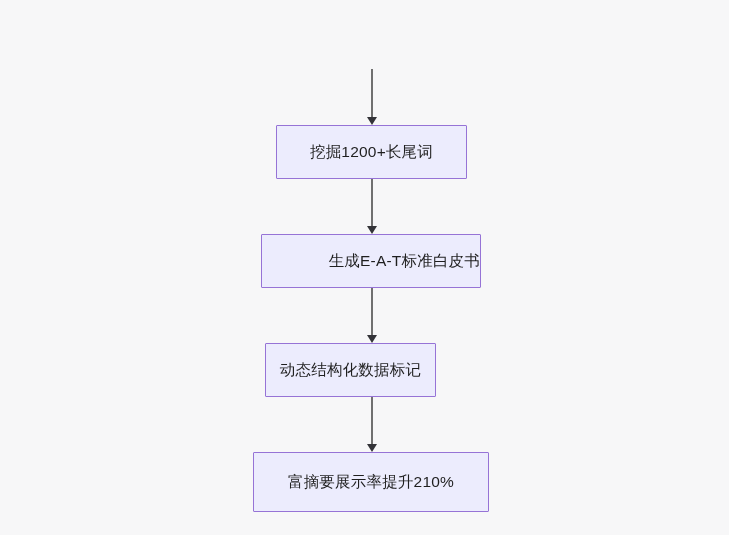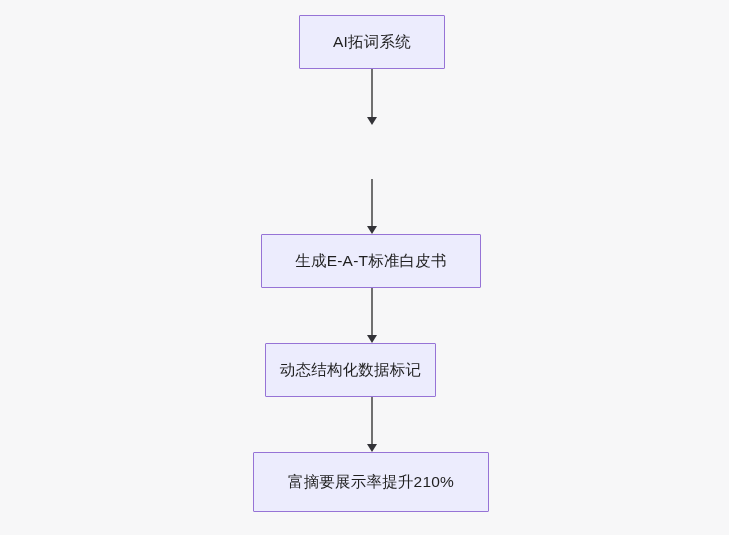--- a/index.html
+++ b/index.html
@@ -79,26 +79,26 @@
   <div class="edge" style="left:362px; top:288px; width:20px; height:55px;">
     <div class="edge-line" style="height:47px;"></div>
     <div class="edge-head"></div>
   </div>
 
   <div class="edge" style="left:362px; top:396px; width:20px; height:56px;">
     <div class="edge-line" style="height:48px;"></div>
     <div class="edge-head"></div>
   </div>
 
-  <div class="node" style="left:299px; top:15px; width:146px; height:54px;">
-    <span class="node-label">AI拓词系统</span>
+
+  <div class="node" style="left:276px; top:125px; width:191px; height:54px;">
+    <span class="node-label">挖掘1200+长尾词</span>
   </div>
 
-
-  <div class="node" style="left:261px; top:234px; width:220px; height:54px;">
+  <div class="node" style="left:261px; top:234px; width:220px; height:54px;justify-content:flex-end;">
     <span class="node-label">生成E-A-T标准白皮书</span>
   </div>
 
   <div class="node" style="left:265px; top:343px; width:171px; height:54px;">
     <span class="node-label">动态结构化数据标记</span>
   </div>
 
   <div class="node" style="left:253px; top:452px; width:236px; height:60px;">
     <span class="node-label">富摘要展示率提升210%</span>
   </div>

